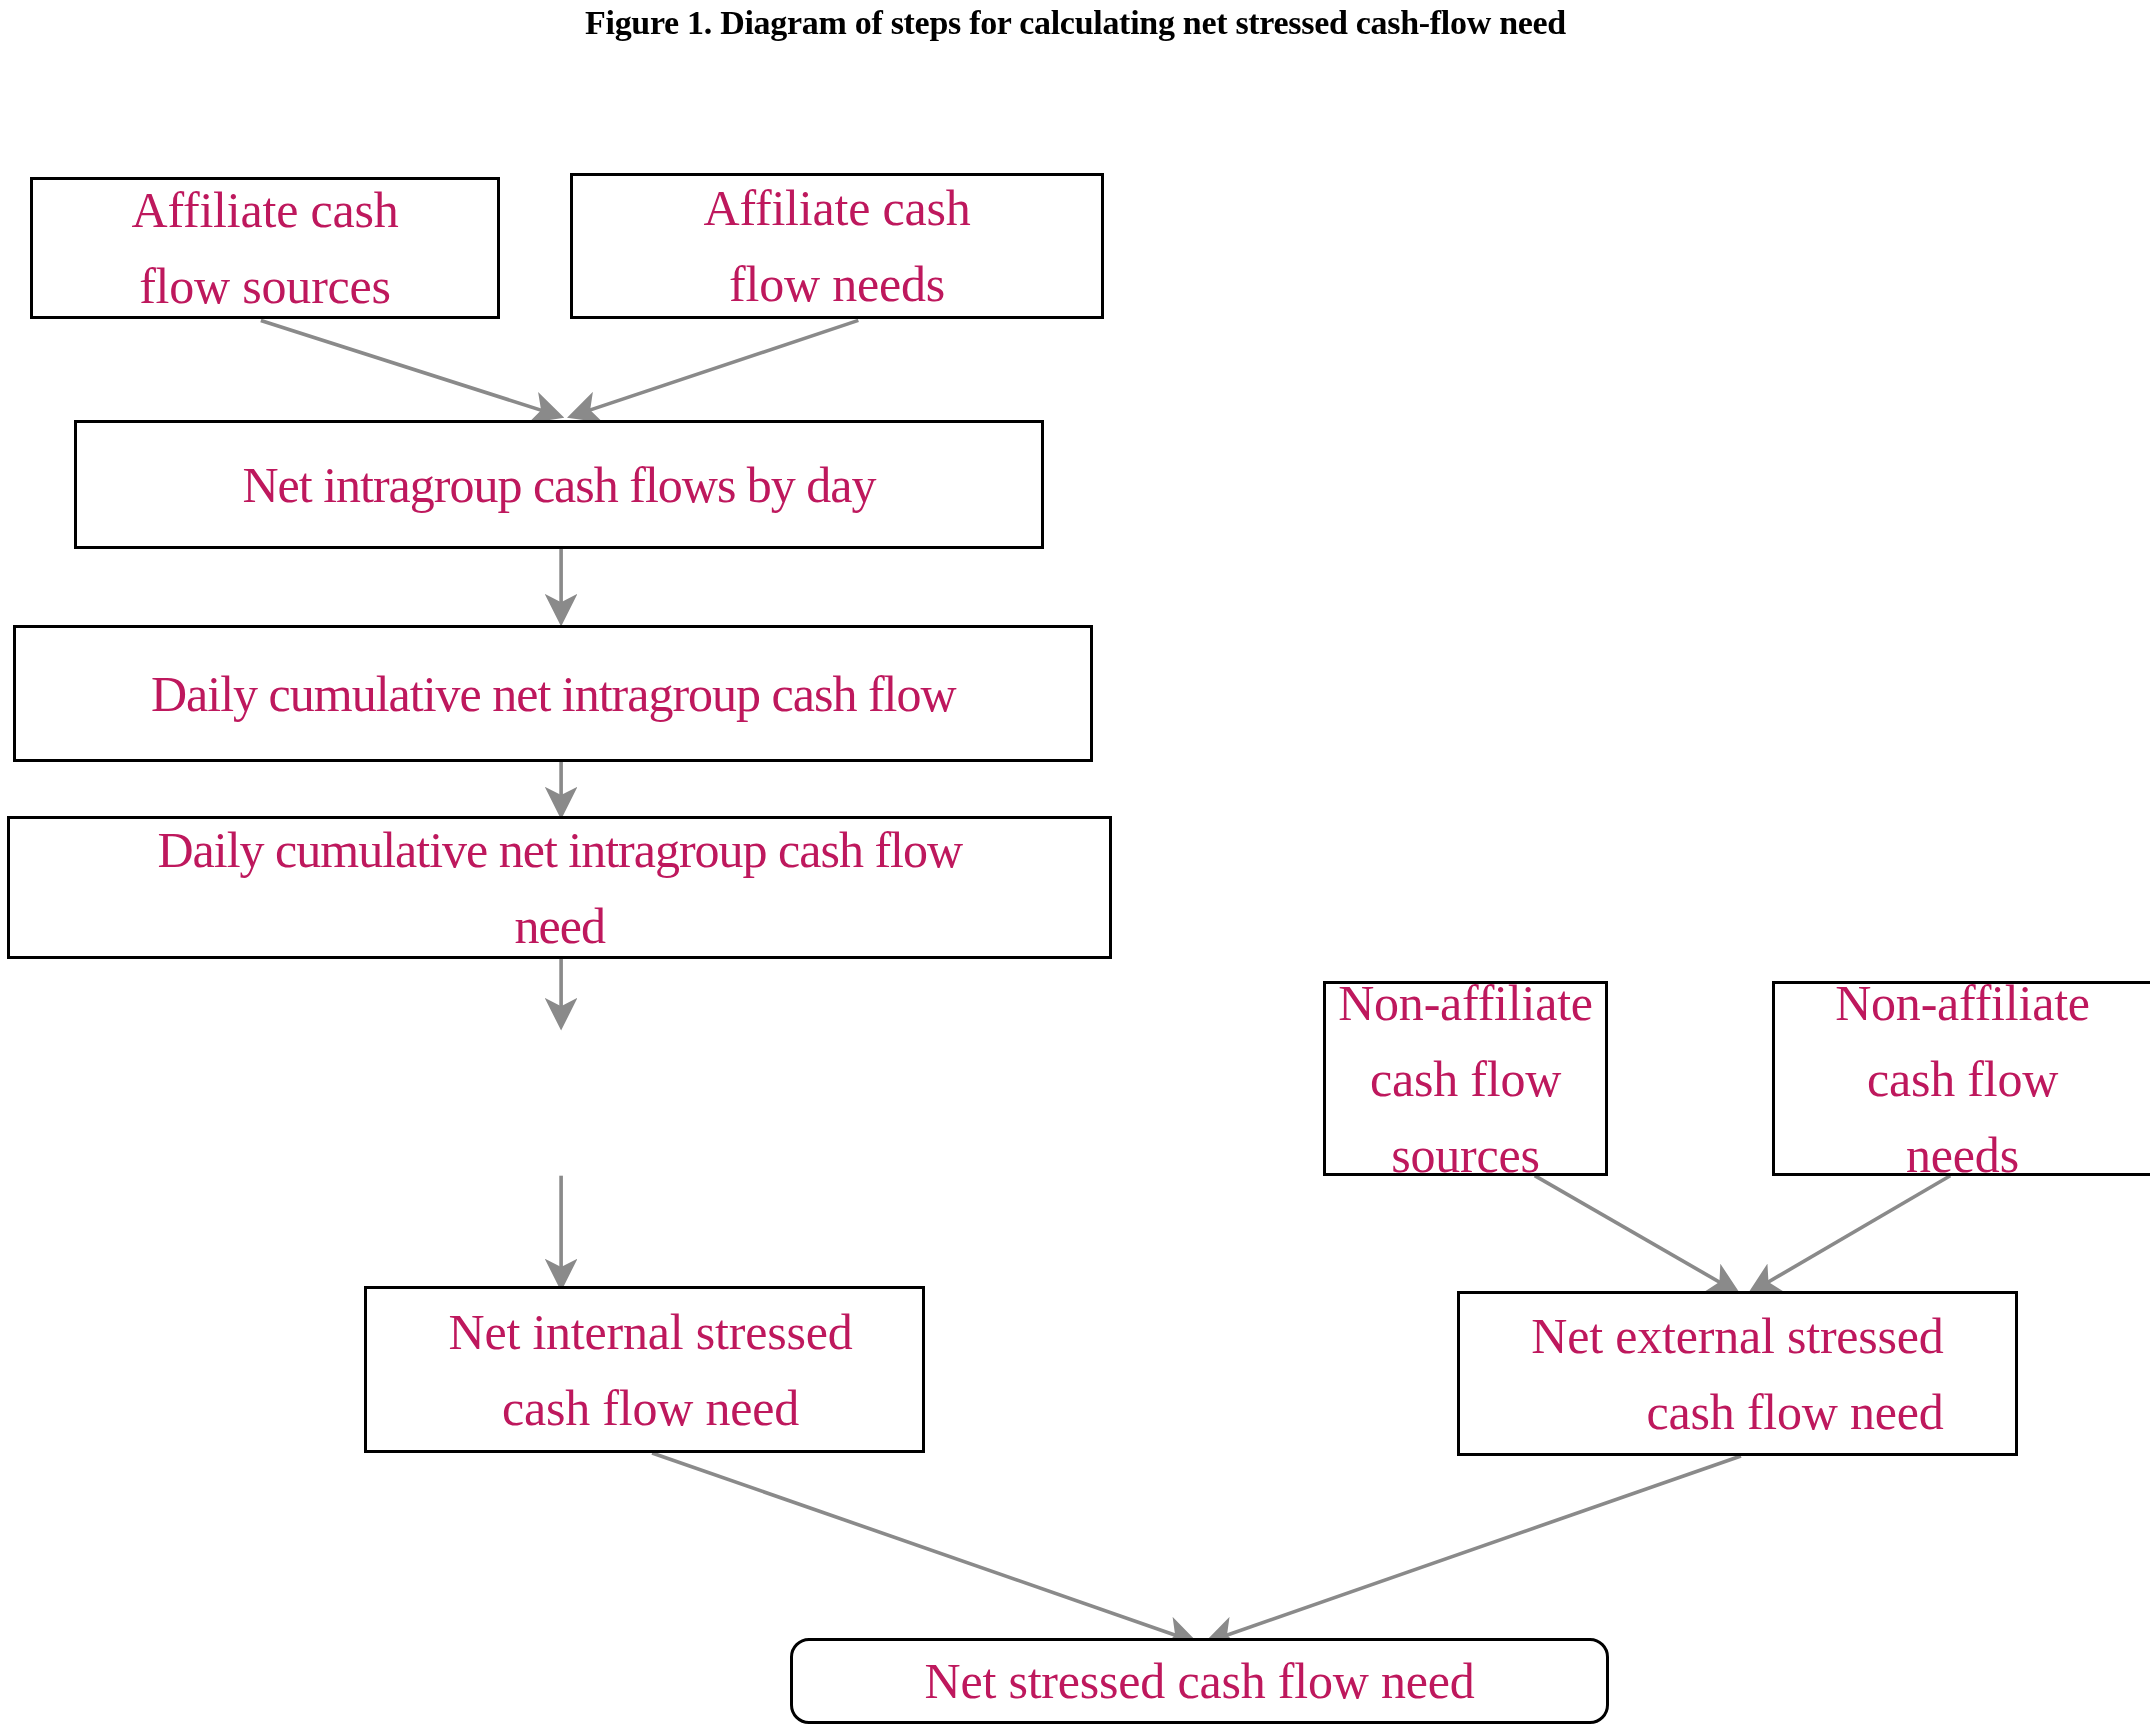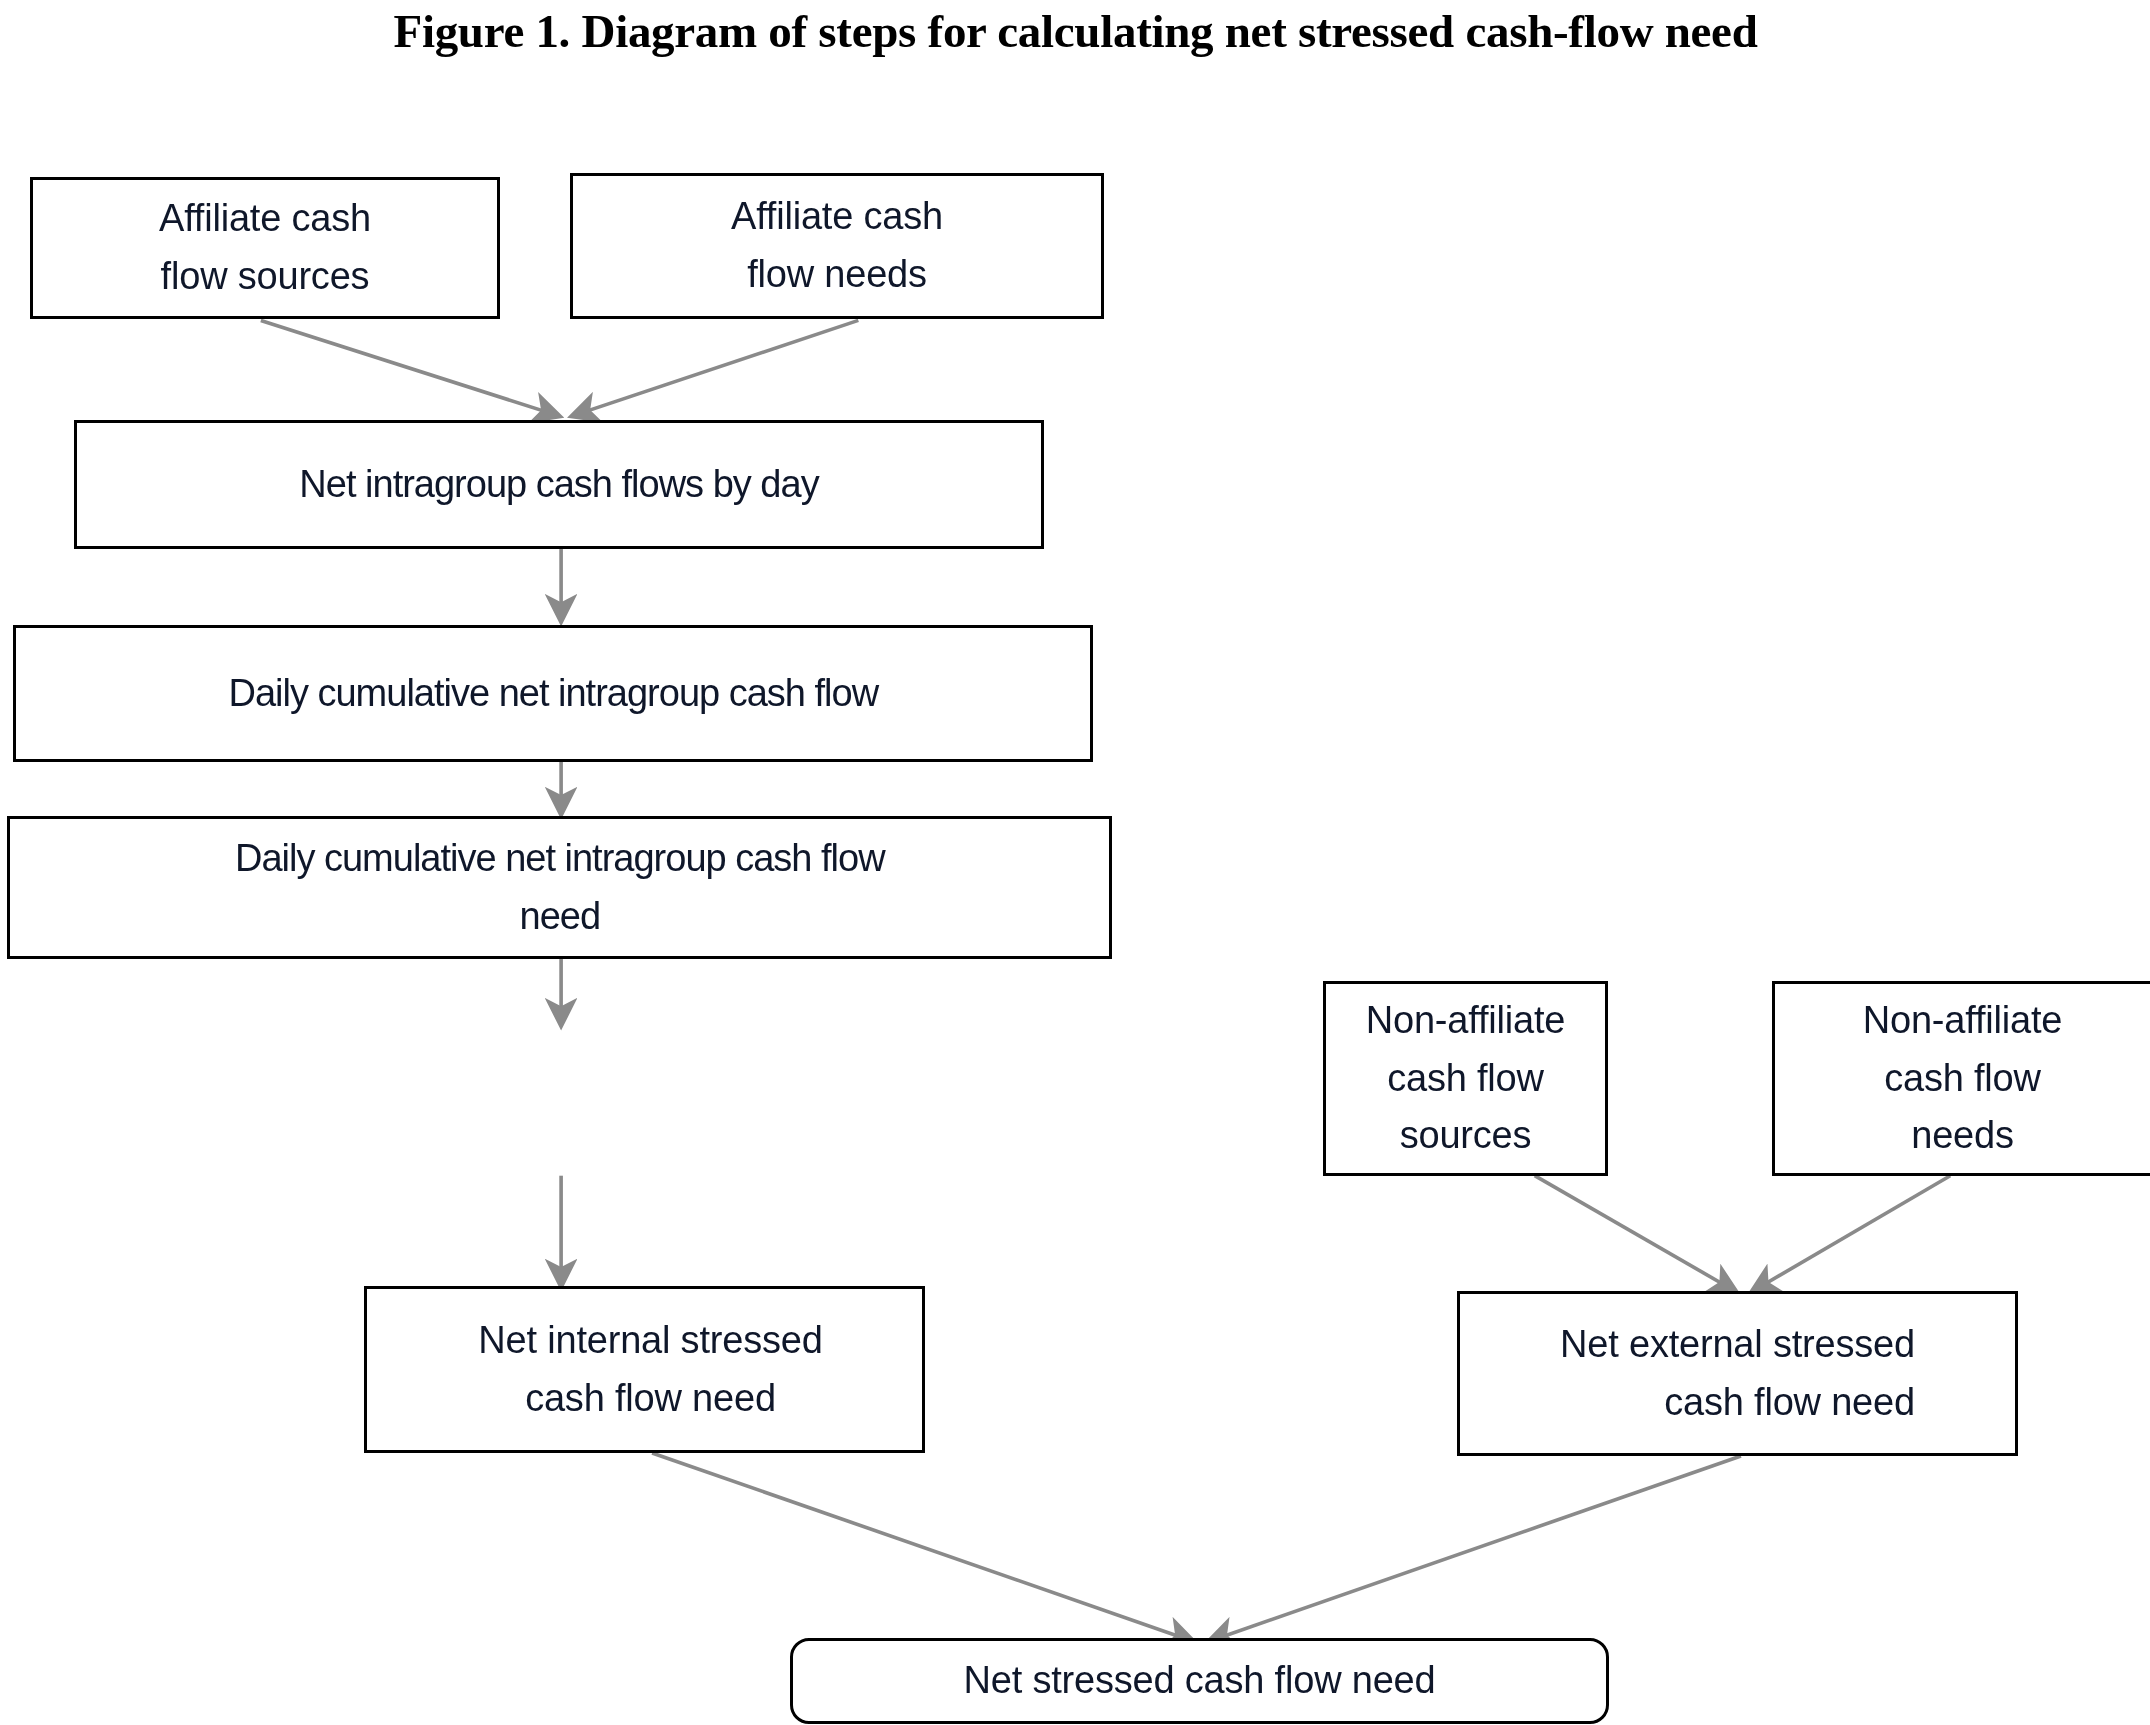--- a/index.html
+++ b/index.html
@@ -21,21 +21,21 @@
     height: 1726px;
   }
   #figure-title {
     position: absolute;
     left: 0;
     top: 3.6px;
     width: 2151px;
     text-align: center;
     font-family: "Liberation Serif", "DejaVu Serif", serif;
     font-weight: bold;
-    font-size: 47px;
+    font-size: 34px;
     letter-spacing: -0.3px;
     color: #000000;
     white-space: nowrap;
   }
   #flow-canvas {
     position: absolute;
     left: 0;
     top: 0;
     width: 2151px;
     height: 1726px;
@@ -44,24 +44,24 @@
     position: absolute;
     box-sizing: border-box;
     border: 3px solid #000000;
     background: #ffffff;
     display: flex;
     align-items: center;
     justify-content: center;
     text-align: center;
   }
   .node-label {
-    font-family: Liberation Sans, sans-serif;
-    font-size: 38px;
+    font-family: Liberation Serif, serif;
+    font-size: 50px;
     line-height: 1.52;
-    color: #0f172a;
+    color: #be185d;
     padding: 0 6px;
     white-space: pre-line;
     letter-spacing: -0.2px;
   }
   .node-label.tight {
     letter-spacing: -1px;
     text-align: center;
   }
 </style>
 </head>

